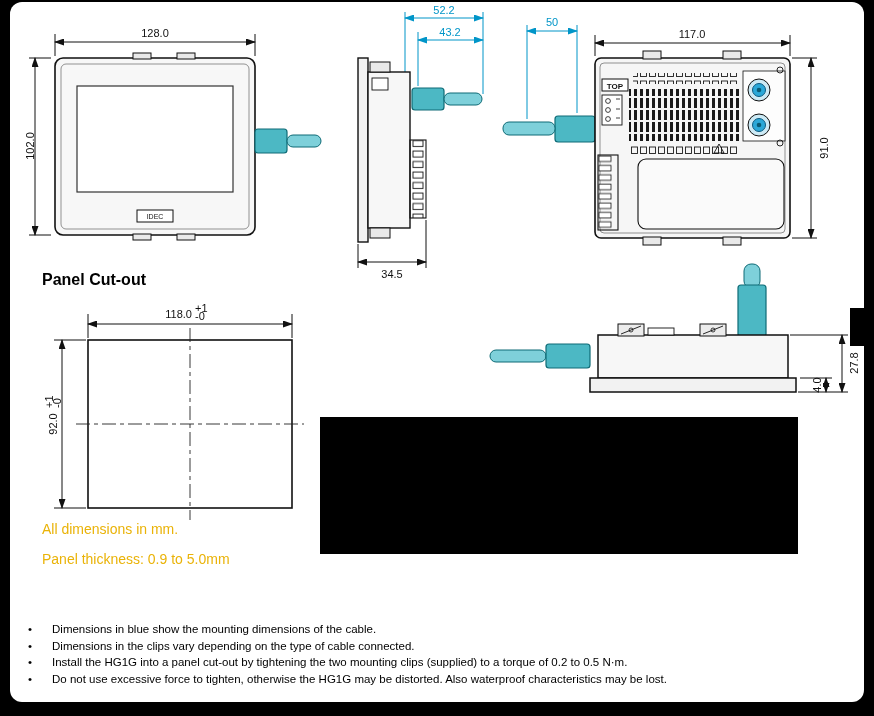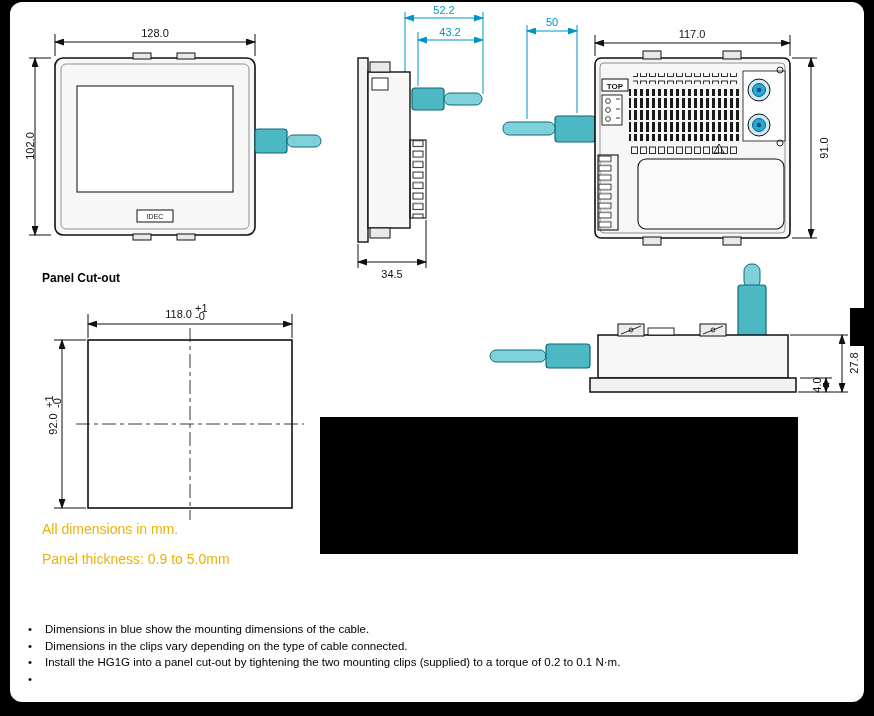--- a/index.html
+++ b/index.html
@@ -6,24 +6,24 @@
   html,body{width:874px;height:716px}
   body{background:#000;position:relative;font-family:"Liberation Sans",sans-serif;overflow:hidden}
   .panel{position:absolute;left:10px;top:2px;width:854px;height:700px;background:#fff;border-radius:12px}
   .abs{position:absolute}
   svg text{font-family:"Liberation Sans",sans-serif}
   .dim line{stroke:#111;stroke-width:1}
   .dim text{font-size:11px;fill:#111}
   .dimb line{stroke:#0095c8}
   .dimb text{fill:#0095c8}
   .cl{stroke:#222;stroke-width:.9;stroke-dasharray:14 4 4 4;fill:none}
-  .heading{position:absolute;left:42px;top:271px;font-size:12px;font-weight:bold;color:#000}
+  .heading{position:absolute;left:42px;top:271px;font-size:16px;font-weight:bold;color:#000}
   .note{position:absolute;left:42px;font-size:14px;color:#eab308}
   .footnotes{position:absolute;left:28px;top:621px;width:832px;font-size:11.5px;color:#000}
-  .fn{display:flex;gap:13px;line-height:16.5px}
+  .fn{display:flex;gap:20px;line-height:16.5px}
   .fn .b::before{content:"•"}
   .black-patch{position:absolute;background:#000}
 </style>
 </head>
 <body>
 
 <div class="panel"></div>
 
 <svg class="abs" style="left:15px;top:12px" width="310" height="255" viewBox="0 0 310 255">
   <defs>
@@ -276,18 +276,19 @@
   <div class="fn">
     <span class="b"></span>
     <span>Dimensions in blue show the mounting dimensions of the cable.</span>
   </div>
   <div class="fn">
     <span class="b"></span>
     <span>Dimensions in the clips vary depending on the type of cable connected.</span>
   </div>
   <div class="fn">
     <span class="b"></span>
-    <span>Install the HG1G into a panel cut-out by tightening the two mounting clips (supplied) to a torque of 0.2 to 0.1 N·m.</span>
-  </div>
-  <div class="fn">
-    <span class="b"></span>
+    <span>Install the HG1G into a panel cut-out by tightening the two mounting clips (supplied) to a torque of 0.2 to 0.5 N·m.</span>
+  </div>
+  <div class="fn">
+    <span class="b"></span>
+    <span>Do not use excessive force to tighten, otherwise the HG1G may be distorted. Also waterproof characteristics may be lost.</span>
   </div>
 </div>
 
 </body></html>

